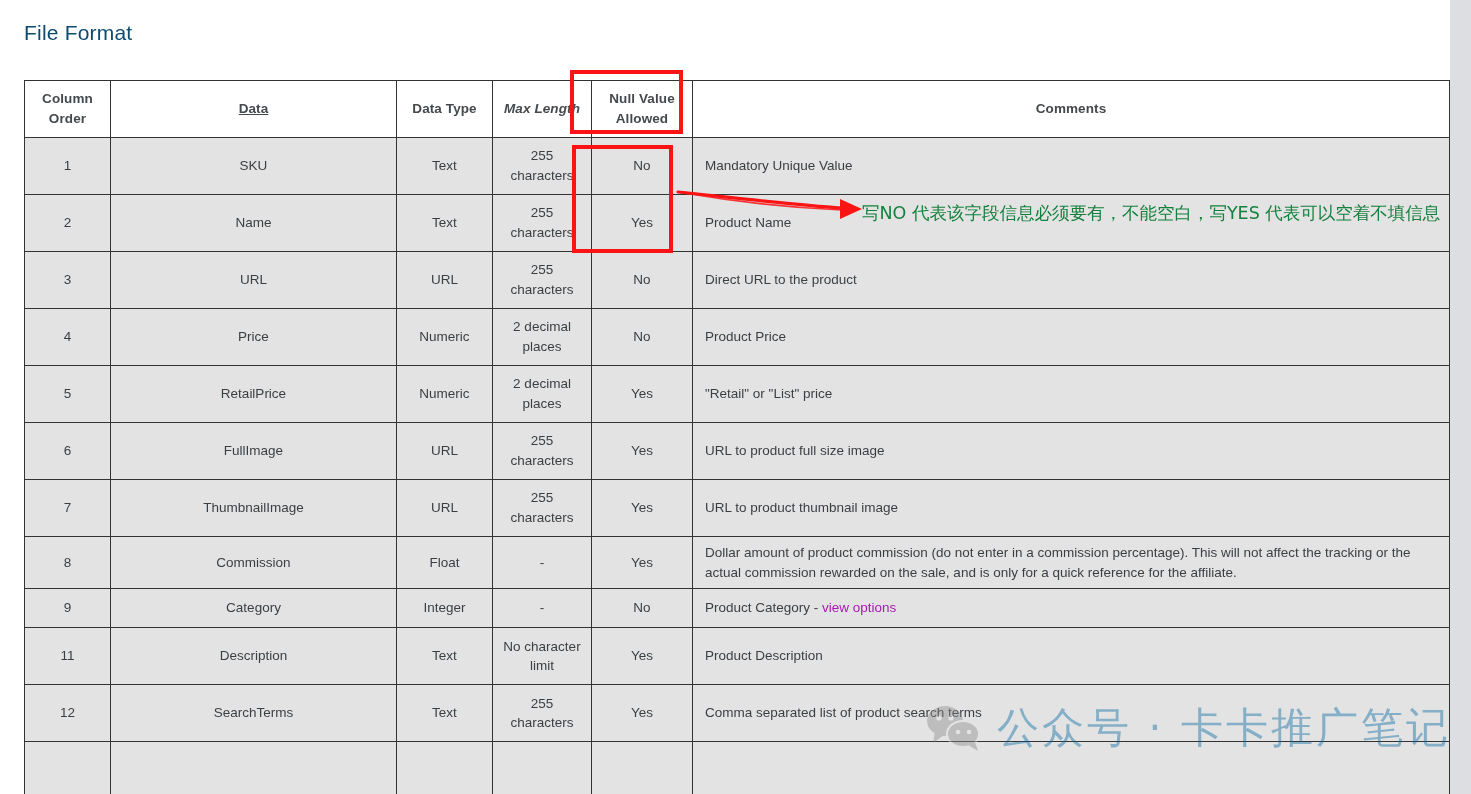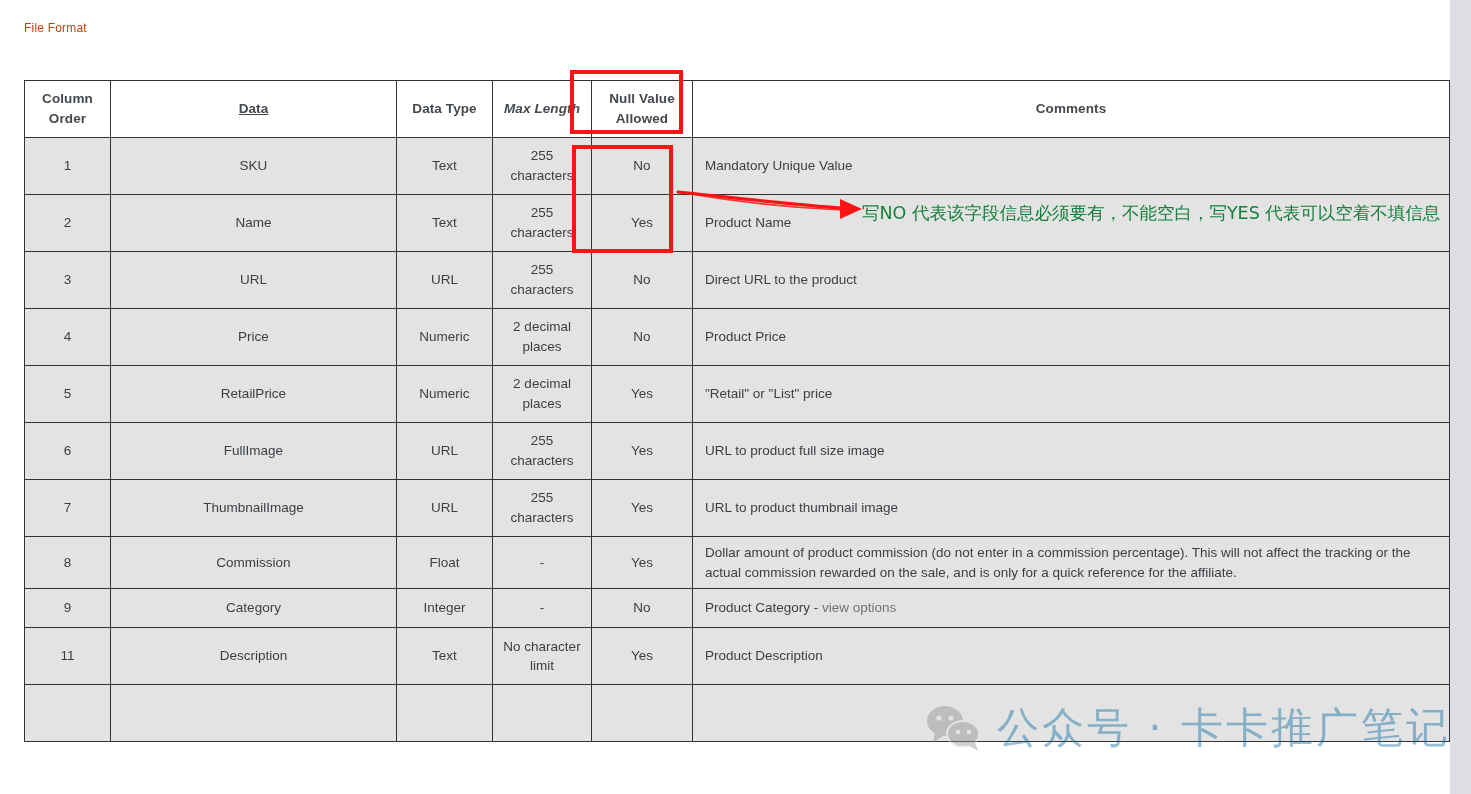--- a/index.html
+++ b/index.html
@@ -22,22 +22,22 @@
     position: absolute;
     top: 0; right: 0;
     width: 21px; height: 794px;
     background: #dcdee2;
   }
 
   
   #page-title {
     position: absolute;
     left: 24px; top: 21px;
-    font-size: 12px;
-    color: #c2410c;
+    font-size: 21px;
+    color: #0c4a6e;
     letter-spacing: 0.2px;
     white-space: nowrap;
   }
 
   
   #format-table {
     position: absolute;
     left: 24px; top: 80px;
     width: 1406px;
     border-collapse: collapse;
@@ -72,21 +72,21 @@
   .c-data     { width: 286px; text-decoration: underline; }
   .c-dtype    { width: 96px; }
   .c-maxlen   { width: 99px; font-style: italic; }
   .c-null     { width: 101px; }
   .c-comments { width: 757px; }
 
   tr.r-tall td   { height: 57px; }
   tr.r-short td  { height: 39px; }
   tr.r-xtall td  { height: 50px; }
 
-  a.inline-link { color: #737373; text-decoration: none; }
+  a.inline-link { color: #a21caf; text-decoration: none; }
 
   
   .red-box {
     position: absolute;
     border: 4px solid #fb1414;
     pointer-events: none;
   }
   #red-box-header { left: 570px; top: 70px; width: 113px; height: 64px; }
   #red-box-values { left: 572px; top: 145px; width: 101px; height: 108px; }
 
@@ -232,20 +232,28 @@
 
       <tr class="r-tall">
         <td>11</td>
         <td>Description</td>
         <td>Text</td>
         <td>No character limit</td>
         <td>Yes</td>
         <td class="comments">Product Description</td>
       </tr>
 
+      <tr class="r-tall">
+        <td>12</td>
+        <td>SearchTerms</td>
+        <td>Text</td>
+        <td>255 characters</td>
+        <td>Yes</td>
+        <td class="comments">Comma separated list of product search terms</td>
+      </tr>
 
       <tr class="r-tall">
         <td></td>
         <td></td>
         <td></td>
         <td></td>
         <td></td>
         <td class="comments"></td>
       </tr>
 

